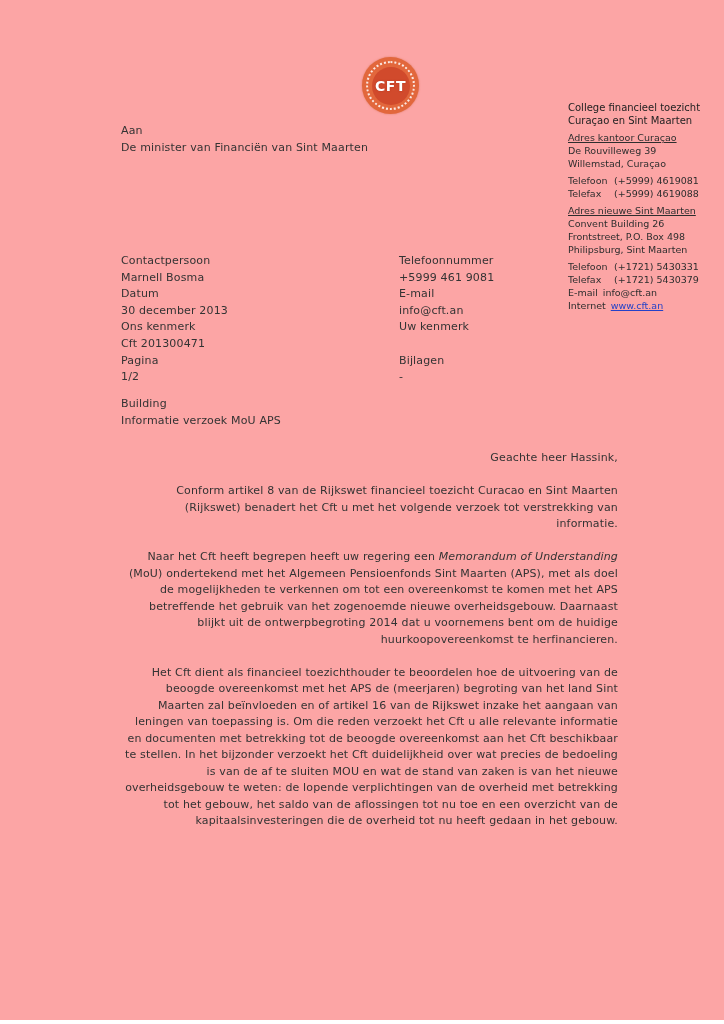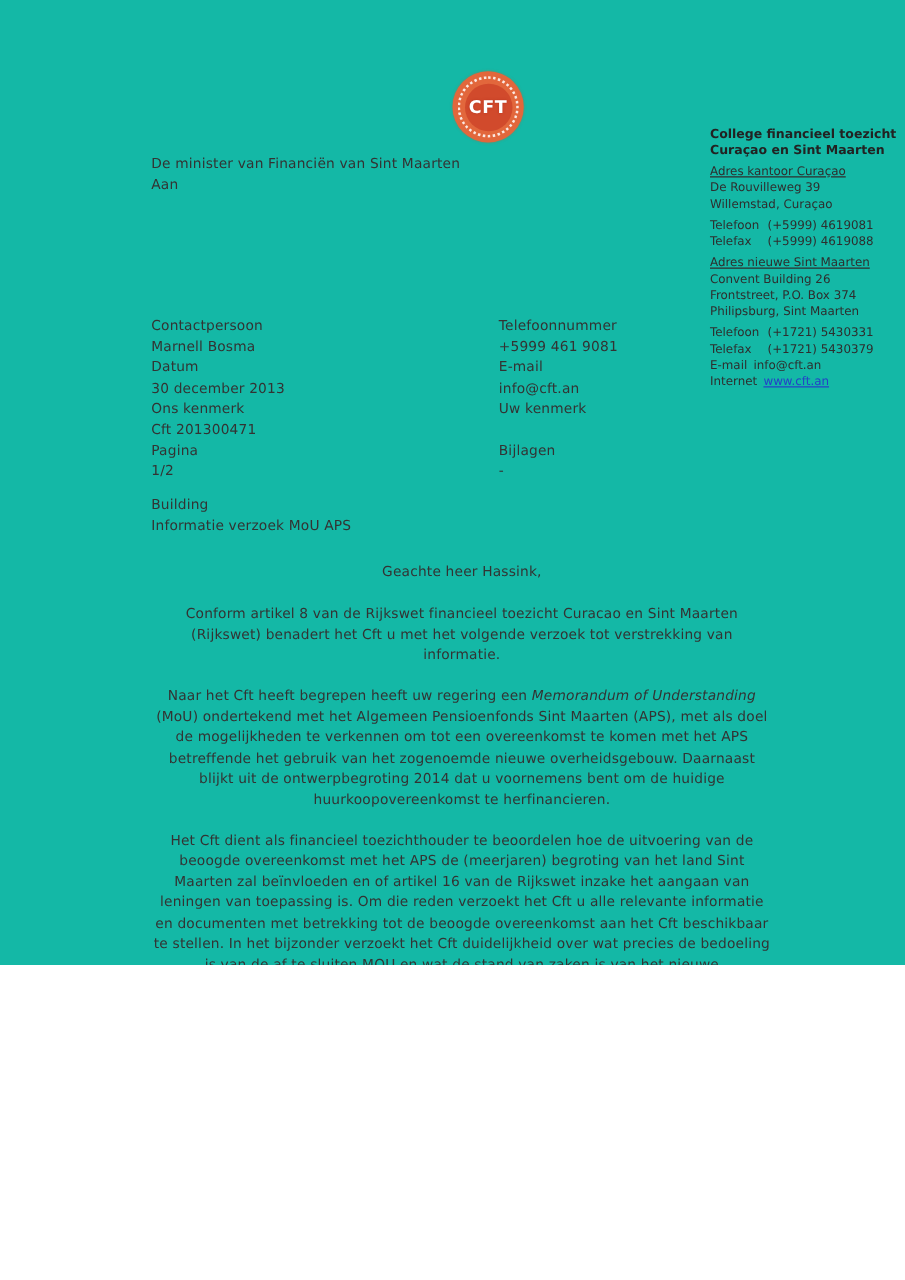--- a/index.html
+++ b/index.html
@@ -4,22 +4,22 @@
 <style>
   * { margin: 0; padding: 0; box-sizing: border-box; }
   html, body { background: #ffffff; }
   body {
     font-family: "DejaVu Sans", "Liberation Sans", sans-serif;
     color: #333333;
   }
   .page {
     position: relative;
     width: 724px;
-    height: 772px;
-    background: #14b8a6;
+    height: 1020px;
+    background: #fca5a5;
     overflow: hidden;
   }
 
   
   .logo {
     position: absolute;
     left: 362px;
     top: 57px;
     width: 57px;
     height: 57px;
@@ -58,21 +58,21 @@
     position: absolute;
     left: 568px;
     top: 101px;
     width: 152px;
     font-size: 9.5px;
     line-height: 13px;
     color: #2e2e2e;
   }
   .sb-org {
     font-size: 10px;
-    font-weight: bold;
+    font-weight: normal;
     color: #222222;
   }
   .sb-section { margin-top: 4px; }
   .sb-heading { text-decoration: underline; }
   .sb-phones { margin-top: 4px; }
   .sb-row { display: flex; }
   .sb-row .sb-label { width: 46px; flex: 0 0 46px; }
   .sb-contact { }
   .sb-inline-label { margin-right: 5px; }
   .sb-link { color: #2442c8; text-decoration: underline; cursor: pointer; }
@@ -112,21 +112,21 @@
 
   
   .letter-body {
     position: absolute;
     left: 121px;
     top: 450px;
     width: 497px;
     font-size: 11px;
     line-height: 16.5px;
     letter-spacing: 0.15px;
-    text-align: center;
+    text-align: right;
   }
   .letter-body p { margin: 0 0 16.5px 0; }
   .letter-body em { font-style: italic; }
 </style>
 </head>
 <body>
 
 <div class="page">
 
   <div class="logo">
@@ -154,21 +154,21 @@
         <div class="sb-row">
           <span class="sb-label">Telefax</span>
           <span>(+5999) 4619088</span>
         </div>
       </div>
     </div>
 
     <div class="sb-section">
       <div class="sb-heading">Adres nieuwe Sint Maarten</div>
       <div>Convent Building 26</div>
-      <div>Frontstreet, P.O. Box 374</div>
+      <div>Frontstreet, P.O. Box 498</div>
       <div>Philipsburg, Sint Maarten</div>
       <div class="sb-phones">
         <div class="sb-row">
           <span class="sb-label">Telefoon</span>
           <span>(+1721) 5430331</span>
         </div>
         <div class="sb-row">
           <span class="sb-label">Telefax</span>
           <span>(+1721) 5430379</span>
         </div>
@@ -179,22 +179,22 @@
       <div>
         <span class="sb-inline-label">E-mail</span><span>info@cft.an</span>
       </div>
       <div>
         <span class="sb-inline-label">Internet</span><a class="sb-link">www.cft.an</a>
       </div>
     </div>
   </div>
 
   <div class="recipient">
+    <div>Aan</div>
     <div>De minister van Financiën van Sint Maarten</div>
-    <div>Aan</div>
   </div>
 
   <div class="meta">
     <div class="meta-col-left">
       <div class="meta-line">Contactpersoon</div>
       <div class="meta-line">Marnell Bosma</div>
       <div class="meta-line">Datum</div>
       <div class="meta-line">30 december 2013</div>
       <div class="meta-line">Ons kenmerk</div>
       <div class="meta-line">Cft 201300471</div>

